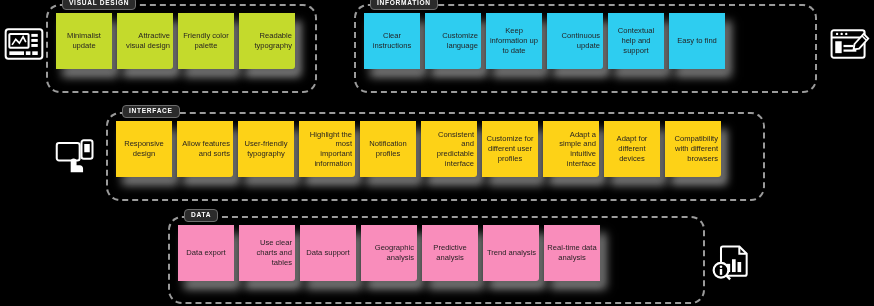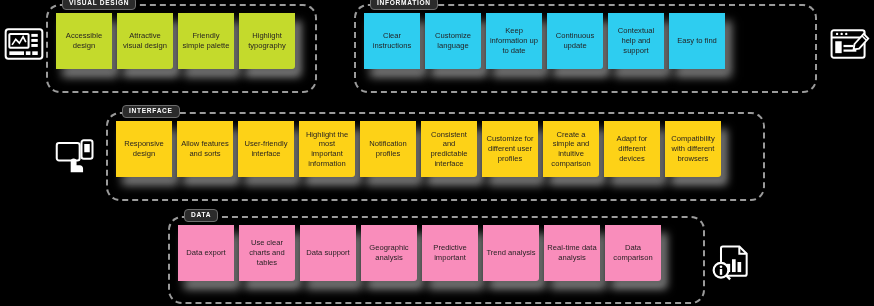--- a/index.html
+++ b/index.html
@@ -85,21 +85,21 @@
     z-index: -1;
   }
 
   .note.green  { background: #c4da2c; }
   .note.cyan   { background: #2ecdf0; }
   .note.yellow { background: #fdd217; }
   .note.pink   { background: #f98dbb; }
 
   
   .note.c1 { border-radius: 0 0 0 0; }
-  .note.c2 { border-radius: 0 0 3px 0; }
+  .note.c2 { border-radius: 0 0 3px 0; text-align: right; }
 
   
   #grp-visual      { left: 46px;  top: 4px;   width: 271px; height: 89px; }
   #grp-information { left: 354px; top: 4px;   width: 463px; height: 89px; }
   #grp-interface   { left: 106px; top: 112px; width: 659px; height: 89px; }
   #grp-data        { left: 168px; top: 216px; width: 537px; height: 88px; }
 
   
   .side-icon {
     position: absolute;
@@ -128,30 +128,30 @@
       <rect x="8" y="32" width="16" height="4" fill="#ffffff" stroke="none"></rect>
       <rect x="26" y="32" width="5" height="4" fill="#ffffff" stroke="none"></rect>
       <rect x="33" y="32" width="6" height="4" fill="#ffffff" stroke="none"></rect>
     </svg>
   </div>
 
   <div class="group" id="grp-visual">
     <div class="group-label">VISUAL DESIGN</div>
     <div class="notes">
       <div class="note green c1">
-          <span class="txt">Accessible design</span>
+          <span class="txt">Minimalist update</span>
         </div>
       <div class="note green c2">
           <span class="txt">Attractive visual design</span>
         </div>
       <div class="note green c1">
-          <span class="txt">Friendly simple palette</span>
+          <span class="txt">Friendly color palette</span>
         </div>
       <div class="note green c2">
-          <span class="txt">Highlight typography</span>
+          <span class="txt">Readable typography</span>
         </div>
     </div>
   </div>
 
   <div class="group" id="grp-information">
     <div class="group-label">INFORMATION</div>
     <div class="notes">
       <div class="note cyan c1">
           <span class="txt">Clear instructions</span>
         </div>
@@ -200,36 +200,36 @@
   <div class="group" id="grp-interface">
     <div class="group-label">INTERFACE</div>
     <div class="notes">
       <div class="note yellow c1">
           <span class="txt">Responsive design</span>
         </div>
       <div class="note yellow c2">
           <span class="txt">Allow features and sorts</span>
         </div>
       <div class="note yellow c1">
-          <span class="txt">User-friendly interface</span>
+          <span class="txt">User-friendly typography</span>
         </div>
       <div class="note yellow c2">
           <span class="txt">Highlight the most important information</span>
         </div>
       <div class="note yellow c1">
           <span class="txt">Notification profiles</span>
         </div>
       <div class="note yellow c2">
           <span class="txt">Consistent and predictable interface</span>
         </div>
       <div class="note yellow c1">
           <span class="txt">Customize for different user profiles</span>
         </div>
       <div class="note yellow c2">
-          <span class="txt">Create a simple and intuitive comparison</span>
+          <span class="txt">Adapt a simple and intuitive interface</span>
         </div>
       <div class="note yellow c1">
           <span class="txt">Adapt for different devices</span>
         </div>
       <div class="note yellow c2">
           <span class="txt">Compatibility with different browsers</span>
         </div>
     </div>
   </div>
 
@@ -242,30 +242,27 @@
       <div class="note pink c2">
           <span class="txt">Use clear charts and tables</span>
         </div>
       <div class="note pink c1">
           <span class="txt">Data support</span>
         </div>
       <div class="note pink c2">
           <span class="txt">Geographic analysis</span>
         </div>
       <div class="note pink c1">
-          <span class="txt">Predictive important</span>
+          <span class="txt">Predictive analysis</span>
         </div>
       <div class="note pink c2">
           <span class="txt">Trend analysis</span>
         </div>
       <div class="note pink c1">
           <span class="txt">Real-time data analysis</span>
-        </div>
-      <div class="note pink c2">
-          <span class="txt">Data comparison</span>
         </div>
     </div>
   </div>
 
   <div class="side-icon" id="icon-data">
     <svg viewBox="0 0 48 48" fill="none" stroke="#ffffff" stroke-width="2.2">
       <path d="M14 7 h18 l8 8 v22 a2 2 0 0 1 -2 2 H14 a2 2 0 0 1 -2 -2 V9 a2 2 0 0 1 2 -2 Z"></path>
       <path d="M32 7 v8 h8"></path>
       <rect x="18" y="26" width="4" height="9" fill="#ffffff" stroke="none"></rect>
       <rect x="24" y="21" width="4" height="14" fill="#ffffff" stroke="none"></rect>

